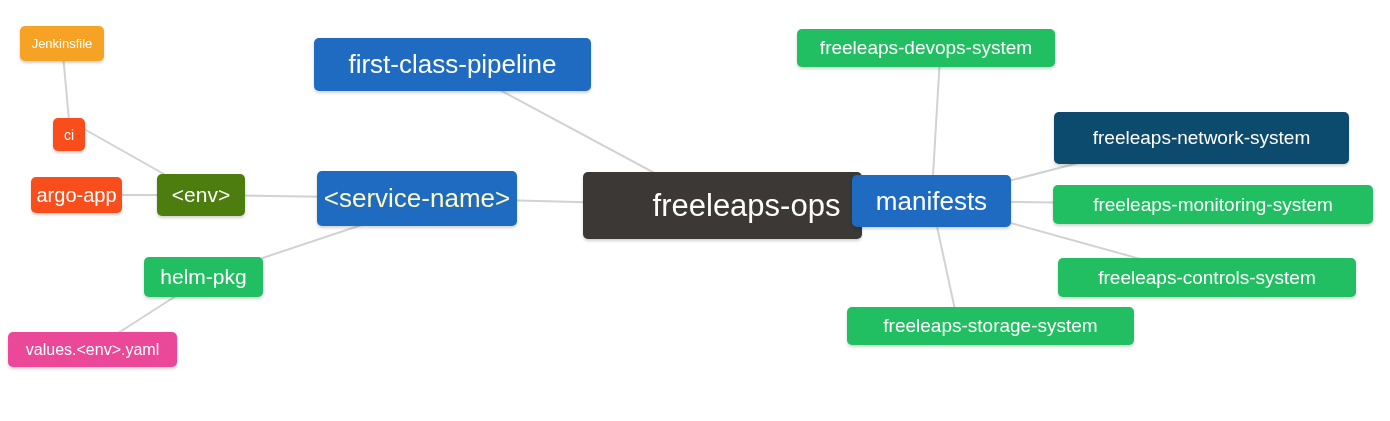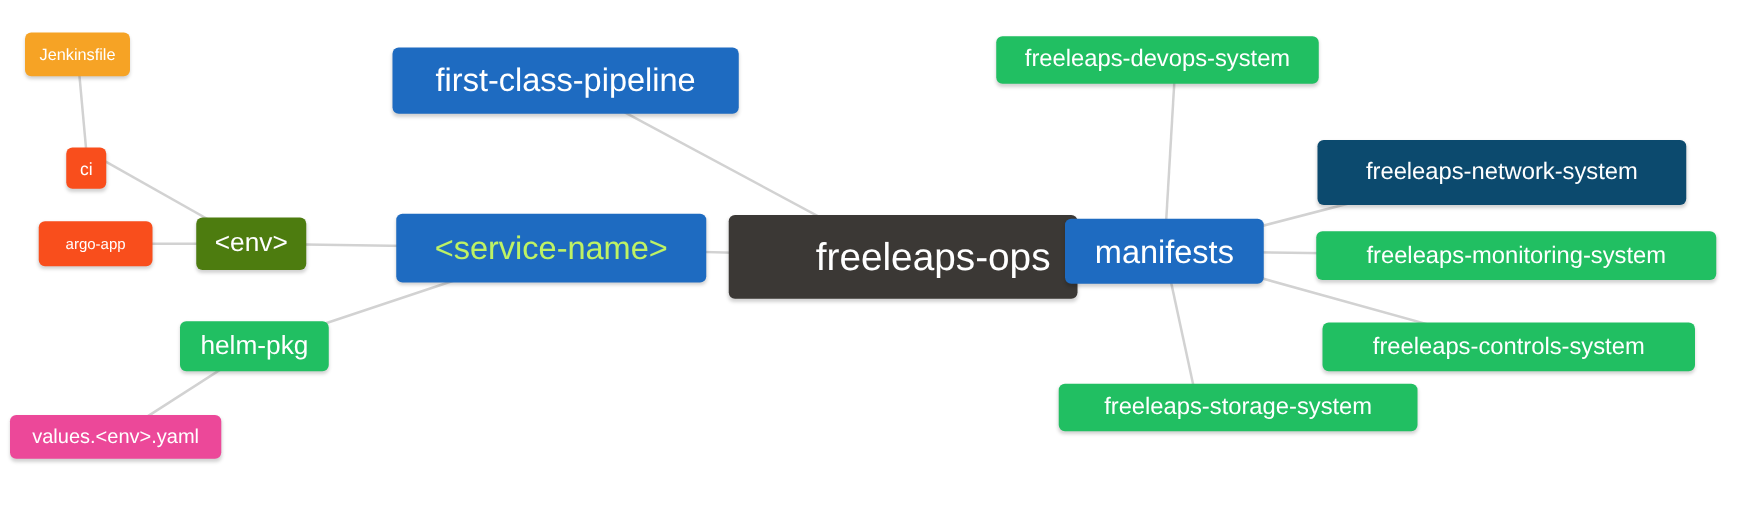--- a/index.html
+++ b/index.html
@@ -59,36 +59,36 @@
       <line x1="931.5" y1="201" x2="1207" y2="277.5" stroke="#d2d2d2" stroke-width="2"></line>
       <line x1="931.5" y1="201" x2="958.5" y2="326" stroke="#d2d2d2" stroke-width="2"></line>
     </svg>
   <div>
       <div class="node" style="left: 20px; top: 26px; width: 84px; height: 35px; background: rgb(246, 163, 37); font-size: 13px; color: rgb(255, 255, 255);">
         <span>Jenkinsfile</span>
       </div>
       <div class="node" style="left: 53px; top: 104px; width: 32px; height: 33px; background: rgb(249, 78, 28); font-size: 14px; color: rgb(255, 255, 255); margin-top: 14px;">
         <span>ci</span>
       </div>
-      <div class="node" style="left: 31px; top: 177px; width: 91px; height: 36px; background: rgb(249, 78, 28); font-size: 12px; color: rgb(255, 255, 255);">
+      <div class="node" style="left: 31px; top: 177px; width: 91px; height: 36px; background: rgb(249, 78, 28); font-size: 20px; color: rgb(255, 255, 255);">
         <span>argo-app</span>
       </div>
       <div class="node" style="left: 157px; top: 174px; width: 88px; height: 42px; background: #4d7c0f; font-size: 21px; color: rgb(255, 255, 255);">
         <span>&lt;env&gt;</span>
       </div>
       <div class="node" style="left: 144px; top: 257px; width: 119px; height: 40px; background: rgb(33, 191, 98); font-size: 21px; color: rgb(255, 255, 255);">
         <span>helm-pkg</span>
       </div>
       <div class="node" style="left: 8px; top: 332px; width: 169px; height: 35px; background: #ec4899; font-size: 16px; color: rgb(255, 255, 255);">
         <span>values.&lt;env&gt;.yaml</span>
       </div>
       <div class="node" style="left: 314px; top: 38px; width: 277px; height: 53px; background: rgb(30, 107, 193); font-size: 26px; color: rgb(255, 255, 255);">
         <span>first-class-pipeline</span>
       </div>
-      <div class="node" style="left: 317px; top: 171px; width: 248px; height: 55px; background: rgb(30, 107, 193); font-size: 26px; color: #bef264;">
+      <div class="node" style="left: 317px; top: 171px; width: 200px; height: 55px; background: rgb(30, 107, 193); font-size: 26px; color: #fef9c3;">
         <span>&lt;service-name&gt;</span>
       </div>
       <div class="node" style="left: 583px; top: 172px; width: 279px; height: 67px; background: rgb(59, 56, 53); font-size: 31px; color: rgb(255, 255, 255); padding-left: 48px;">
         <span>freeleaps-ops</span>
       </div>
       <div class="node" style="left: 852px; top: 175px; width: 159px; height: 52px; background: rgb(30, 107, 193); font-size: 26px; color: rgb(255, 255, 255);">
         <span>manifests</span>
       </div>
       <div class="node" style="left: 797px; top: 29px; width: 258px; height: 38px; background: rgb(33, 191, 98); font-size: 19px; color: rgb(255, 255, 255);">
         <span>freeleaps-devops-system</span>

